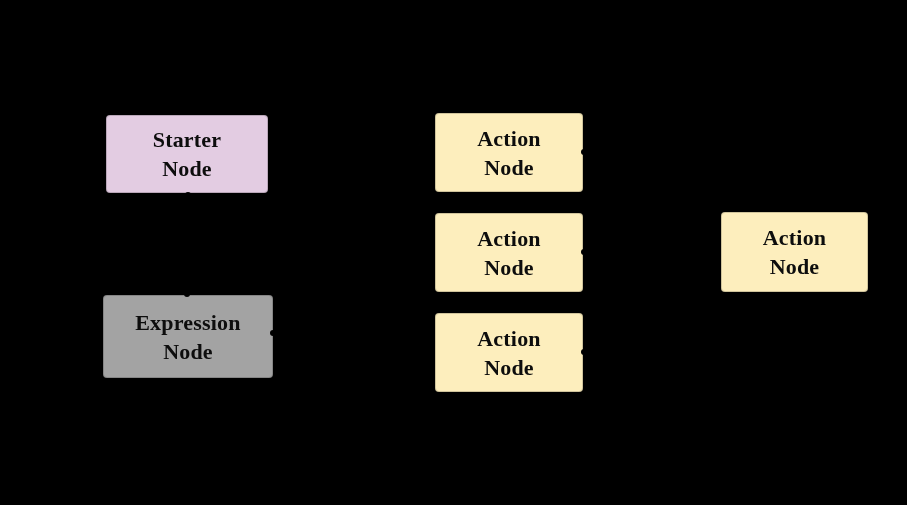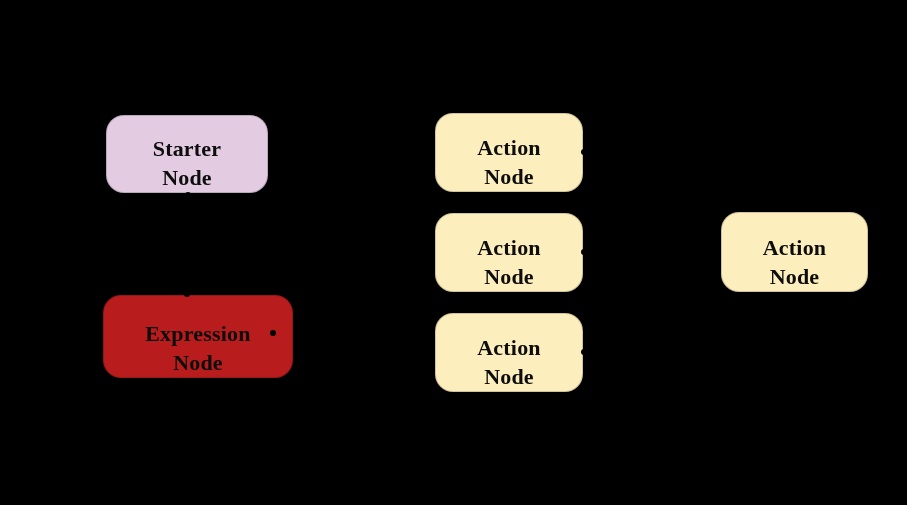--- a/index.html
+++ b/index.html
@@ -10,23 +10,23 @@
   .canvas {
     position: relative;
     width: 907px;
     height: 505px;
     background: #000000;
     overflow: hidden;
     font-family: "Liberation Serif", "DejaVu Serif", serif;
   }
   .node {
     position: absolute;
-    border-radius: 18px;
+    border-radius: 4px;
     display: flex;
-    align-items: flex-end;
+    align-items: center;
     justify-content: center;
     box-sizing: border-box;
     border: 1px solid rgba(0,0,0,0.18);
   }
   .node-label {
     white-space: pre-line;
     text-align: center;
     font-weight: bold;
     font-size: 22px;
     line-height: 29px;
@@ -42,21 +42,21 @@
   }
 </style>
 </head>
 <body>
 
 <div id="canvas" class="canvas" style="width: 907px; height: 505px; background: rgb(0, 0, 0); color: rgb(13, 13, 13);">
     <div class="node" style="left: 106px; top: 115px; width: 162px; height: 78px; background: rgb(227, 204, 226);">
       <span class="node-label">Starter
 Node</span>
     </div>
-    <div class="node" style="left: 103px; top: 295px; width: 190px; height: 83px; background: #b91c1c;">
+    <div class="node" style="left: 103px; top: 295px; width: 170px; height: 83px; background: #a3a3a3;">
       <span class="node-label">Expression
 Node</span>
     </div>
     <div class="node" style="left: 435px; top: 113px; width: 148px; height: 79px; background: rgb(253, 238, 189);">
       <span class="node-label">Action
 Node</span>
     </div>
     <div class="node" style="left: 435px; top: 213px; width: 148px; height: 79px; background: rgb(253, 238, 189);">
       <span class="node-label">Action
 Node</span>

